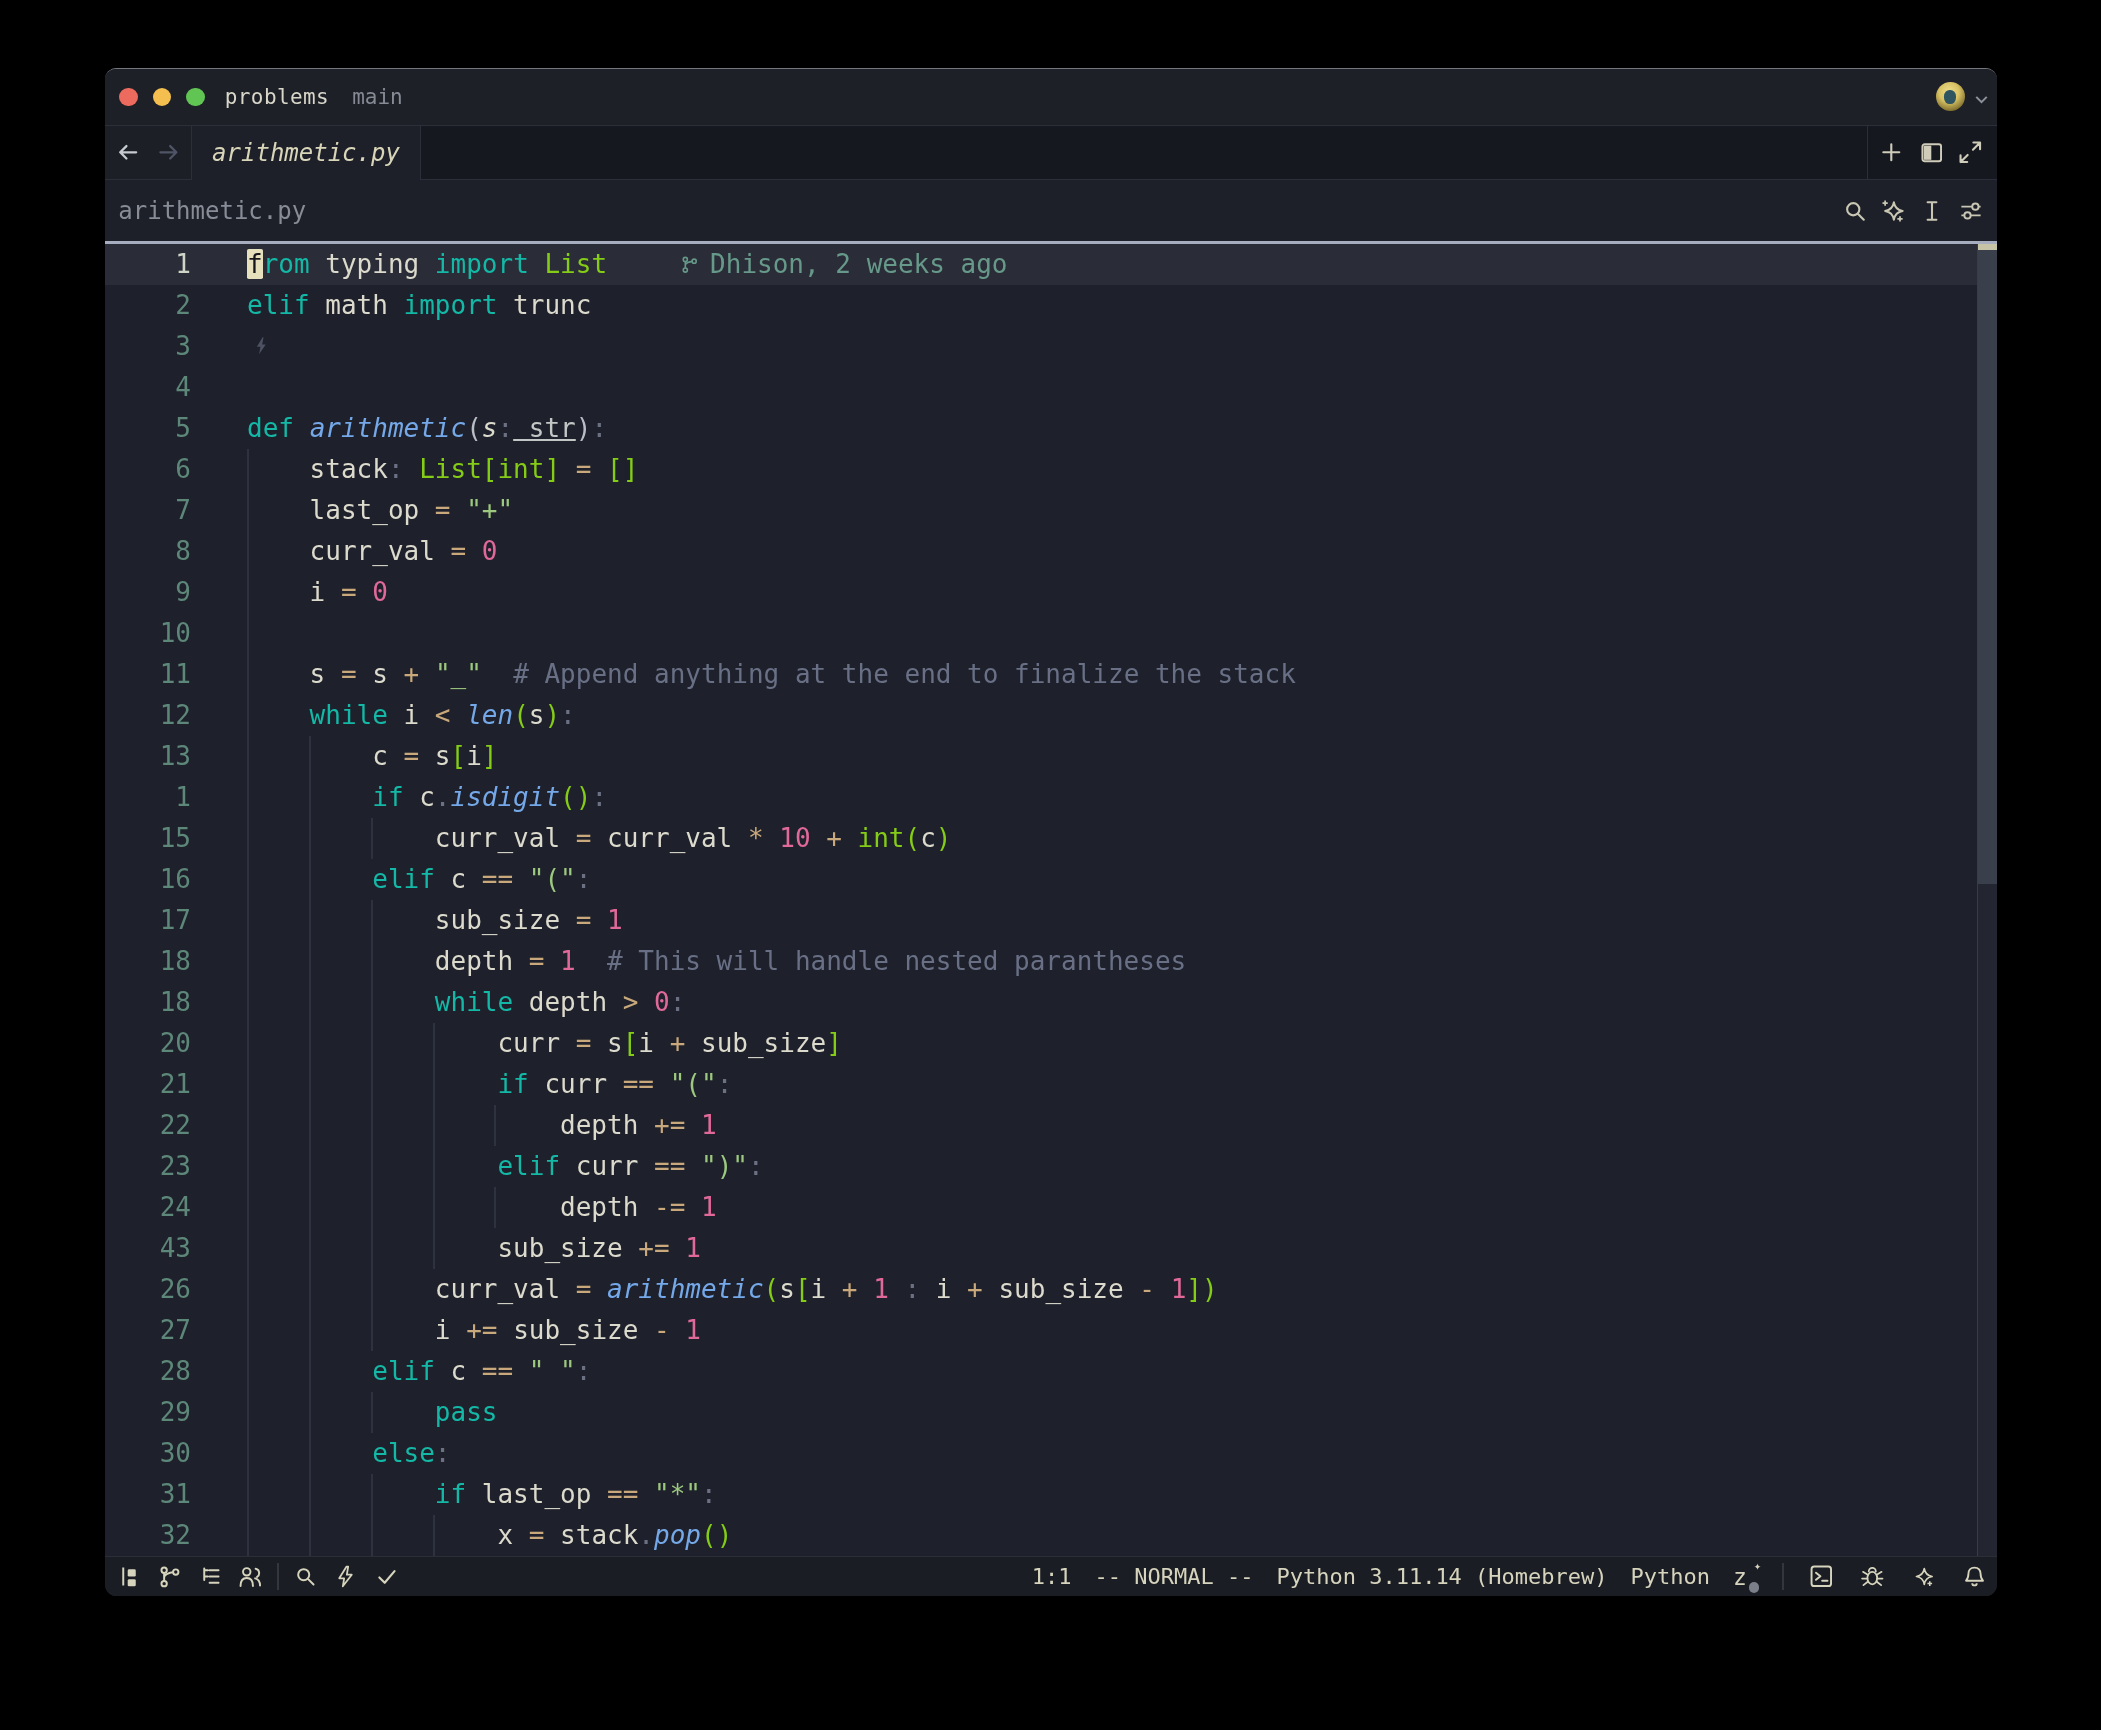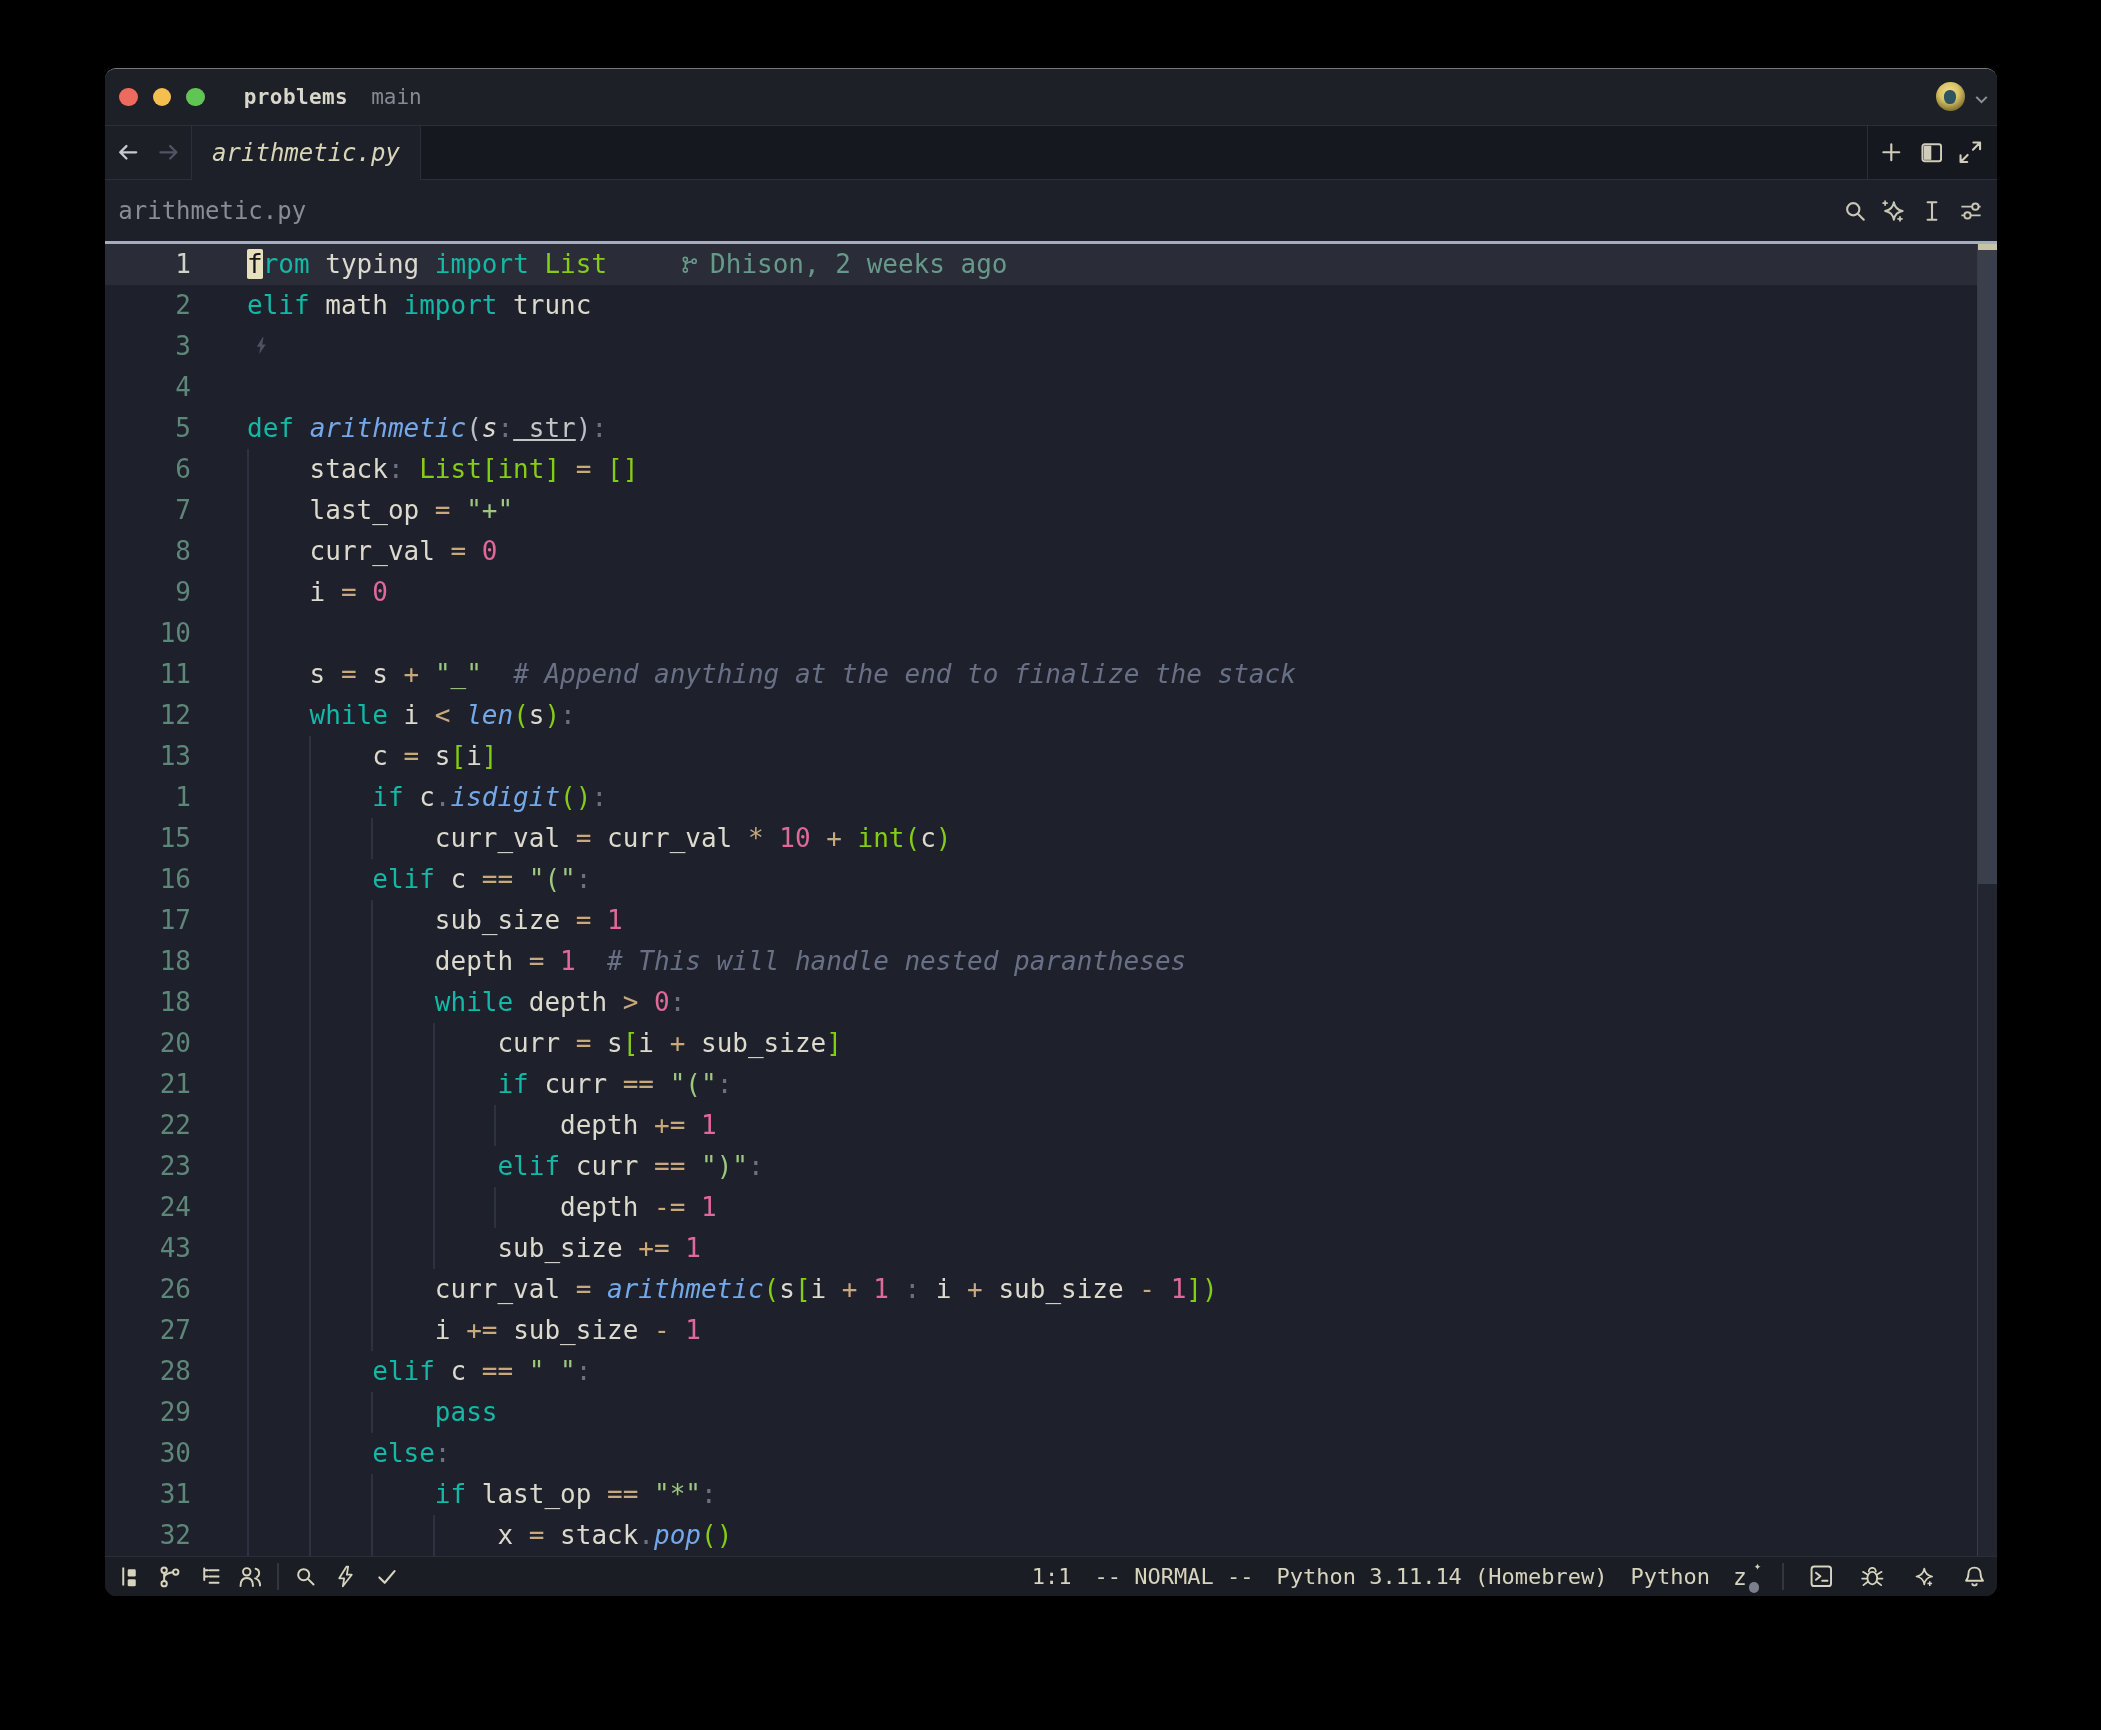--- a/index.html
+++ b/index.html
@@ -7,21 +7,21 @@
        font-family:"DejaVu Sans Mono",monospace;-webkit-font-smoothing:antialiased;}
   .window{position:absolute;left:105px;top:68px;width:1892px;height:1528px;
           background:#1d2027;border-radius:11.5px;overflow:hidden;
           border-top:1.8px solid #74777f;box-sizing:border-box;}
   
   .titlebar{position:absolute;left:0;top:0;width:100%;height:56px;background:#1d2027;
             display:flex;align-items:center;}
   .lights{display:flex;gap:15px;margin-left:14px;}
   .light{width:18.6px;height:18.6px;border-radius:50%;}
   .light.red{background:#ec6a5e;}.light.yellow{background:#f4bf4f;}.light.green{background:#61c554;}
-  .wtitle{margin-left:39px;font-size:21px;font-weight:700;color:#d9d7ca;letter-spacing:0.4px;}
+  .wtitle{margin-left:20px;font-size:21px;font-weight:400;color:#d9d7ca;letter-spacing:0.4px;}
   .wbranch{margin-left:23px;font-size:21px;color:#858a95;}
   .avatar{position:absolute;right:32px;top:13.3px;width:29px;height:29px;border-radius:50%;
           background:radial-gradient(circle at 45% 35%,#efe08e 0%,#d8c264 40%,#7c6c2c 78%,#3a3416 100%);
           overflow:hidden;}
   .avatar i{position:absolute;left:8px;top:8px;width:12.4px;height:14px;border-radius:45%;background:#2e5560;display:block;}
   .tchev{position:absolute;right:5.3px;top:19.5px;color:#8b9099;}
   
   .tabbar{position:absolute;left:0;top:56px;width:100%;height:55px;background:#15181e;box-sizing:border-box;border-top:0.9px solid #2c2f39;}
   .navbtns{position:absolute;left:0;top:0;width:87px;height:100%;background:#1c1f26;
            border-right:0.9px solid #2c2f39;border-bottom:0.9px solid #2c2f39;box-sizing:border-box;
@@ -56,21 +56,21 @@
   .blame{position:absolute;left:575px;top:0;height:41px;display:flex;align-items:center;gap:10.6px;color:#67998a;font-size:26px;}
   
   .tk-kw{color:#14b8a6;}
   .tk-id{color:#dcdacd;}
   .tk-op{color:#c9a97c;}
   .tk-str{color:#9cc87f;}
   .tk-num{color:#e0699a;}
   .tk-fn{color:#74a8e8;font-style:italic;}
   .tk-ty{color:#84cc16;}
   .tk-pu{color:#6b7183;}
-  .tk-cm{color:#697086;font-style:italic;}
+  .tk-cm{color:#697086;}
   .tk-pn{color:#b9bdc6;}
   .tk-arg{color:#dcdacd;font-style:italic;}
   .tk-ty2{color:#c2c7c6;text-decoration:underline;}
   .tk-cursor{background:#e6e0bd;color:#15171d;border-radius:1.8px;}
   
   .scrollbar{position:absolute;right:0;top:0;bottom:0;width:20.4px;background:#232631;
              border-left:0.9px solid #383c48;box-sizing:border-box;}
   .sb-marker{position:absolute;left:0;right:0;top:0;height:6.2px;background:#c7c3a6;}
   .sb-thumb{position:absolute;left:0;right:0;top:6.2px;height:634px;background:#3a3f4c;}
   

